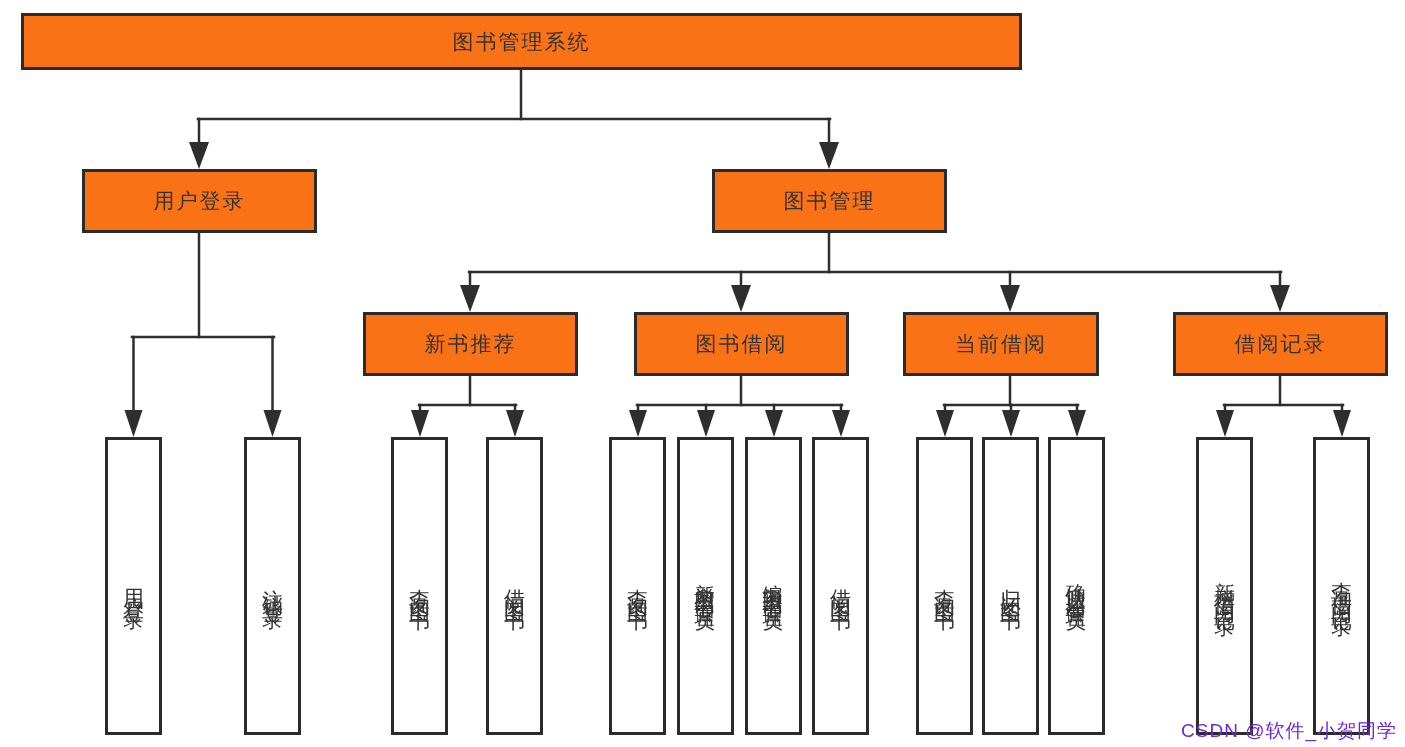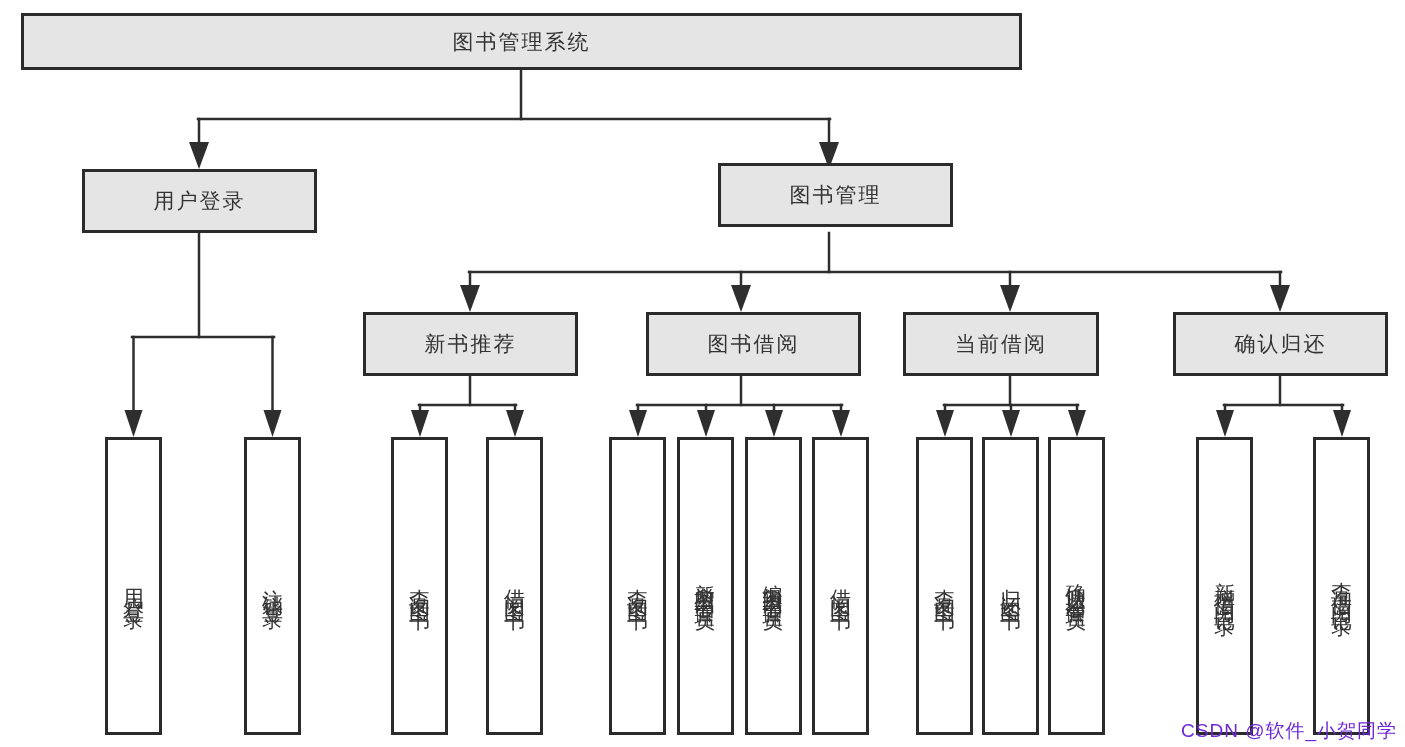--- a/index.html
+++ b/index.html
@@ -14,21 +14,21 @@
   .connectors {
     position: absolute;
     left: 0; top: 0;
     width: 1405px; height: 747px;
     pointer-events: none;
   }
   .hnode {
     position: absolute;
     box-sizing: border-box;
     border: 3px solid #2b2b2b;
-    background: #e5e5e5;
+    background: #f97316;
     display: flex;
     align-items: center;
     justify-content: center;
     font-size: 21px;
     color: #333333;
     letter-spacing: 2px;
     height: 64px;
     text-align: right;
   }
   .hnode.root { height: 57px; }
@@ -133,26 +133,26 @@
       <polygon points="1002,410 1020,410 1011,437"></polygon>
       <polygon points="1068,410 1086,410 1077,437"></polygon>
       <polygon points="1216,410 1234,410 1225,437"></polygon>
       <polygon points="1333,410 1351,410 1342,437"></polygon>
     </g>
   </svg>
 
   <div class="hnode root" style="left:21px; top:13px; width:1001px;">图书管理系统</div>
 
   <div class="hnode" style="left:82px; top:169px; width:235px;">用户登录</div>
-  <div class="hnode" style="left:712px; top:163px; width:235px;margin-left:6px;">图书管理</div>
+  <div class="hnode" style="left:712px; top:169px; width:235px;">图书管理</div>
 
   <div class="hnode" style="left:363px; top:312px; width:215px;">新书推荐</div>
-  <div class="hnode" style="left:634px; top:312px; width:215px;margin-left:12px;">图书借阅</div>
+  <div class="hnode" style="left:634px; top:312px; width:215px;">图书借阅</div>
   <div class="hnode" style="left:903px; top:312px; width:196px;">当前借阅</div>
-  <div class="hnode" style="left:1173px; top:312px; width:215px;">确认归还</div>
+  <div class="hnode" style="left:1173px; top:312px; width:215px;">借阅记录</div>
 
   <div class="vnode" style="left:105px;">用户登录</div>
   <div class="vnode" style="left:244px;">注销登录</div>
 
   <div class="vnode" style="left:391px;">查询图书</div>
   <div class="vnode" style="left:486px;">借阅图书</div>
 
   <div class="vnode" style="left:609px;">查询图书</div>
   <div class="vnode long" style="left:677px;">新增图书（管理员）</div>
   <div class="vnode long" style="left:745px;">编辑图书（管理员）</div>

